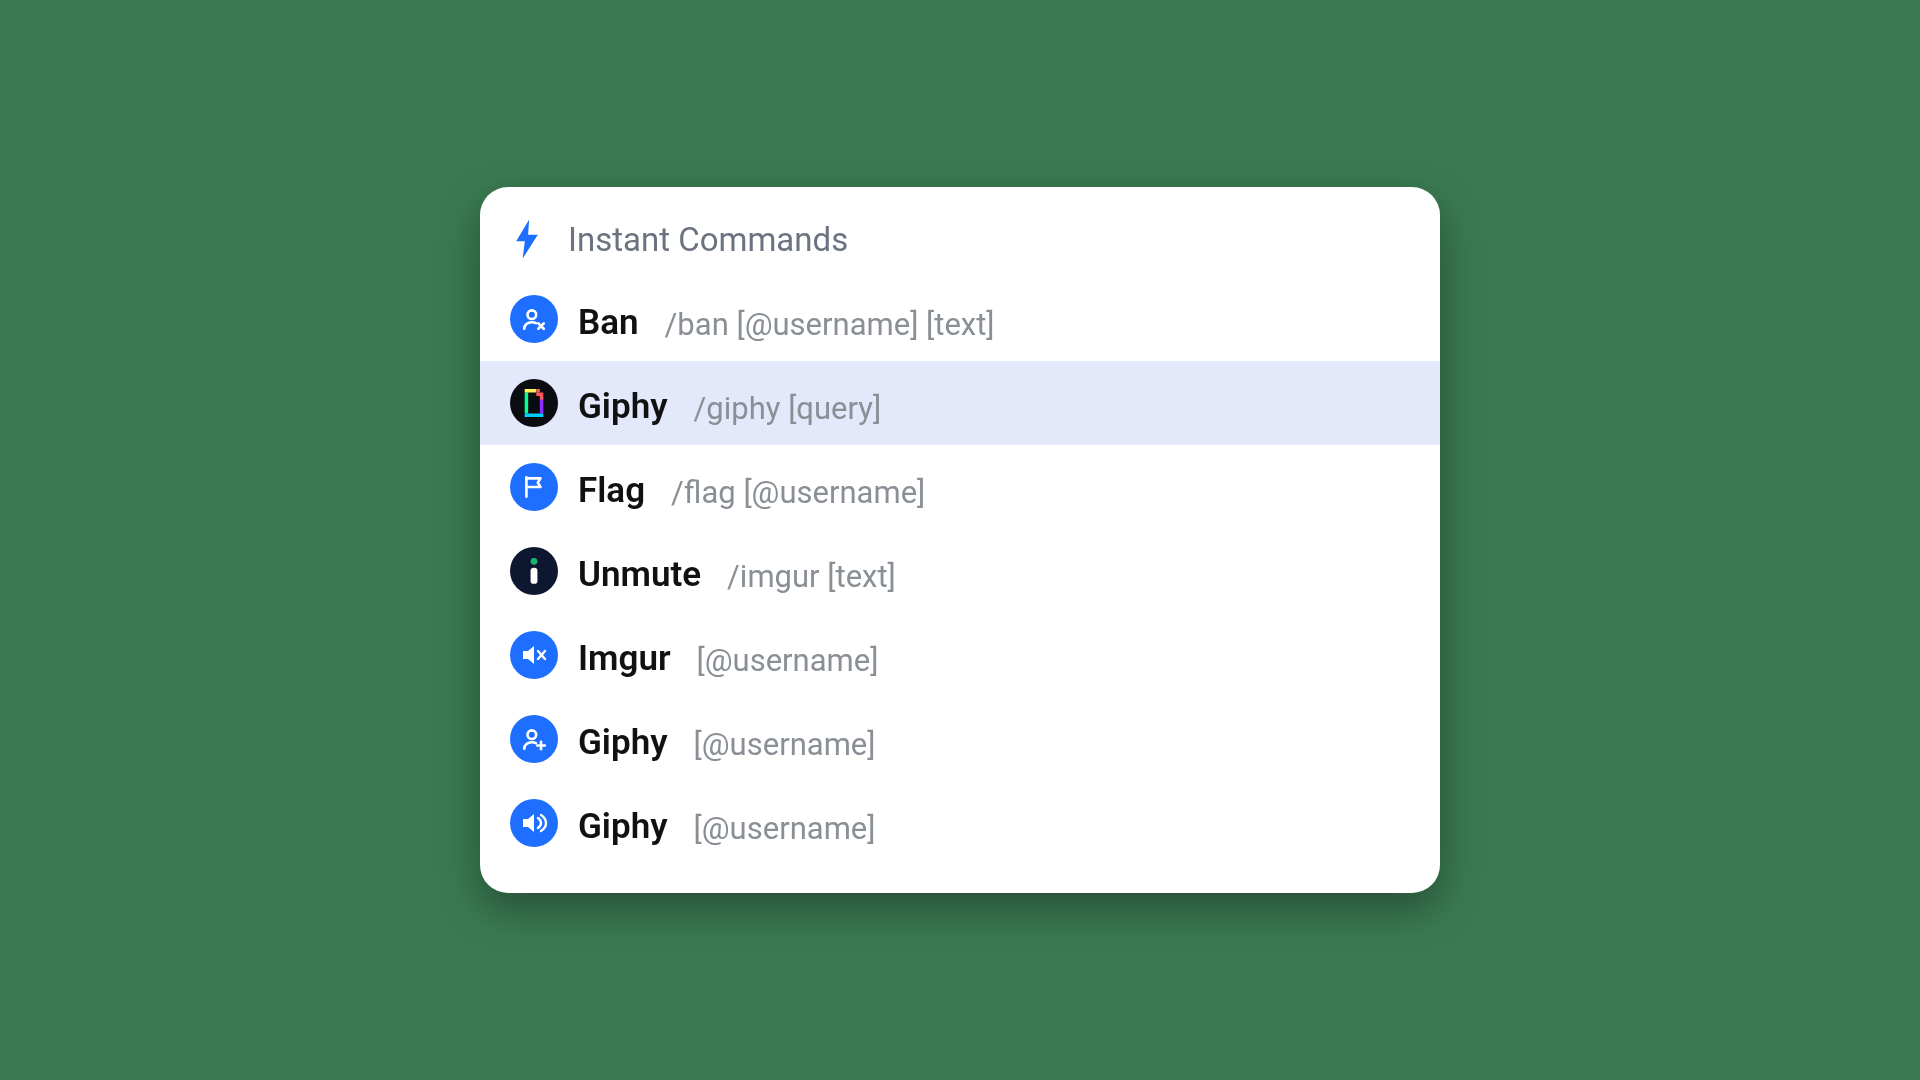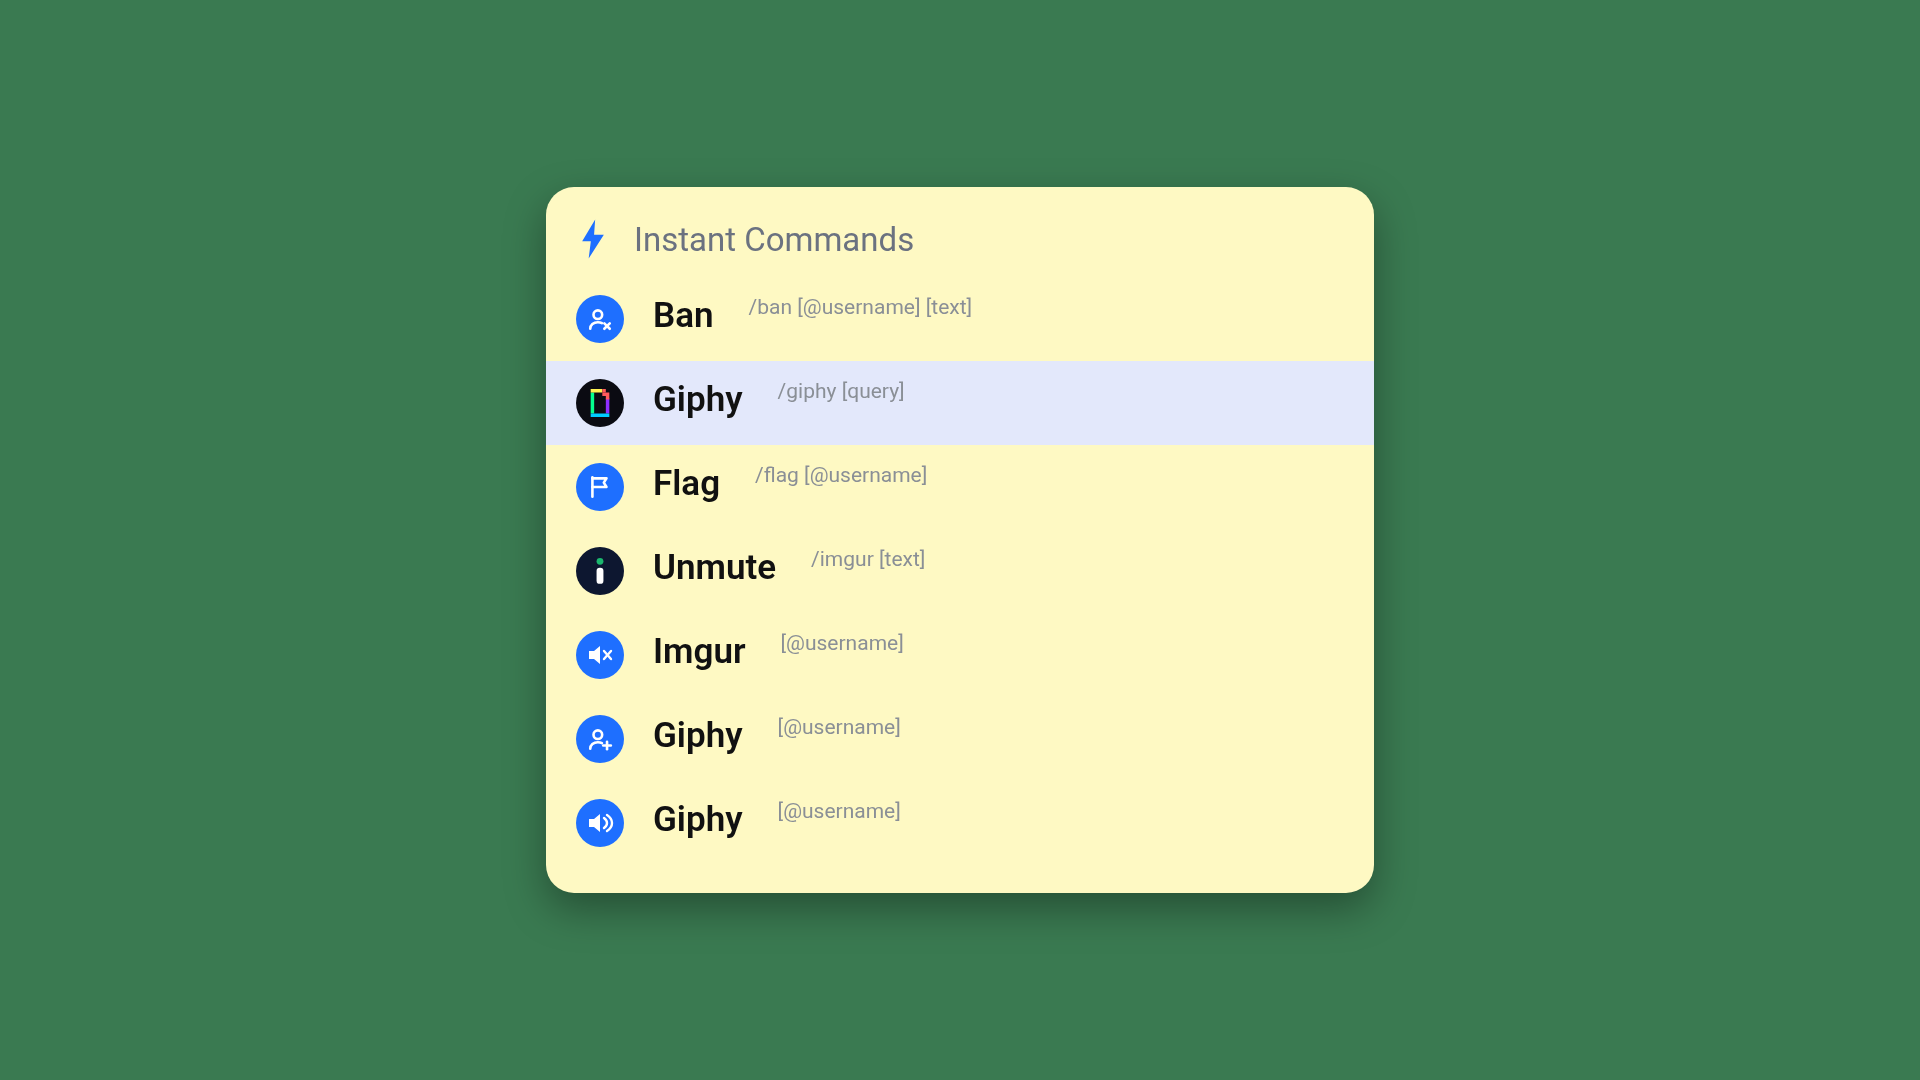--- a/index.html
+++ b/index.html
@@ -5,22 +5,22 @@
   * { box-sizing: border-box; margin: 0; padding: 0; }
   html, body { width: 1920px; height: 1080px; }
   body {
     background: #3a7a51;
     font-family: -apple-system, BlinkMacSystemFont, "Segoe UI", Roboto, Helvetica, Arial, sans-serif;
     display: flex;
     align-items: center;
     justify-content: center;
   }
   .panel {
-    width: 828px;
-    background: #fef9c3;
+    width: 960px;
+    background: #ffffff;
     border-radius: 28px;
     box-shadow: 0 16px 40px rgba(0,0,0,0.35);
     overflow: hidden;
     padding-top: 12px;
     padding-bottom: 28px;
   }
   .header {
     display: flex;
     align-items: center;
     gap: 24px;
@@ -34,22 +34,22 @@
     justify-content: center;
     flex-shrink: 0;
   }
   .header-title {
     font-size: 33px;
     color: #6b7280;
     font-weight: 400;
   }
   .row {
     display: flex;
-    align-items: flex-start;
-    gap: 29px;
+    align-items: flex-end;
+    gap: 20px;
     padding: 18px 30px;
     cursor: pointer;
   }
   .row.selected {
     background: #e3e8fb;
   }
   .icon-circle {
     width: 48px;
     height: 48px;
     border-radius: 50%;
@@ -61,21 +61,21 @@
   .icon-blue { background: #1e6fff; }
   .icon-black { background: #0b0b12; }
   .icon-darknavy { background: #0d1730; }
   .cmd-name {
     font-size: 35px;
     font-weight: 600;
     color: #111111;
     margin-right: 6px;
   }
   .cmd-args {
-    font-size: 21px;
+    font-size: 31px;
     font-weight: 400;
     color: #8a8f96;
   }
 </style>
 </head>
 <body>
 
 <div class="panel">
 
   <div class="header">

